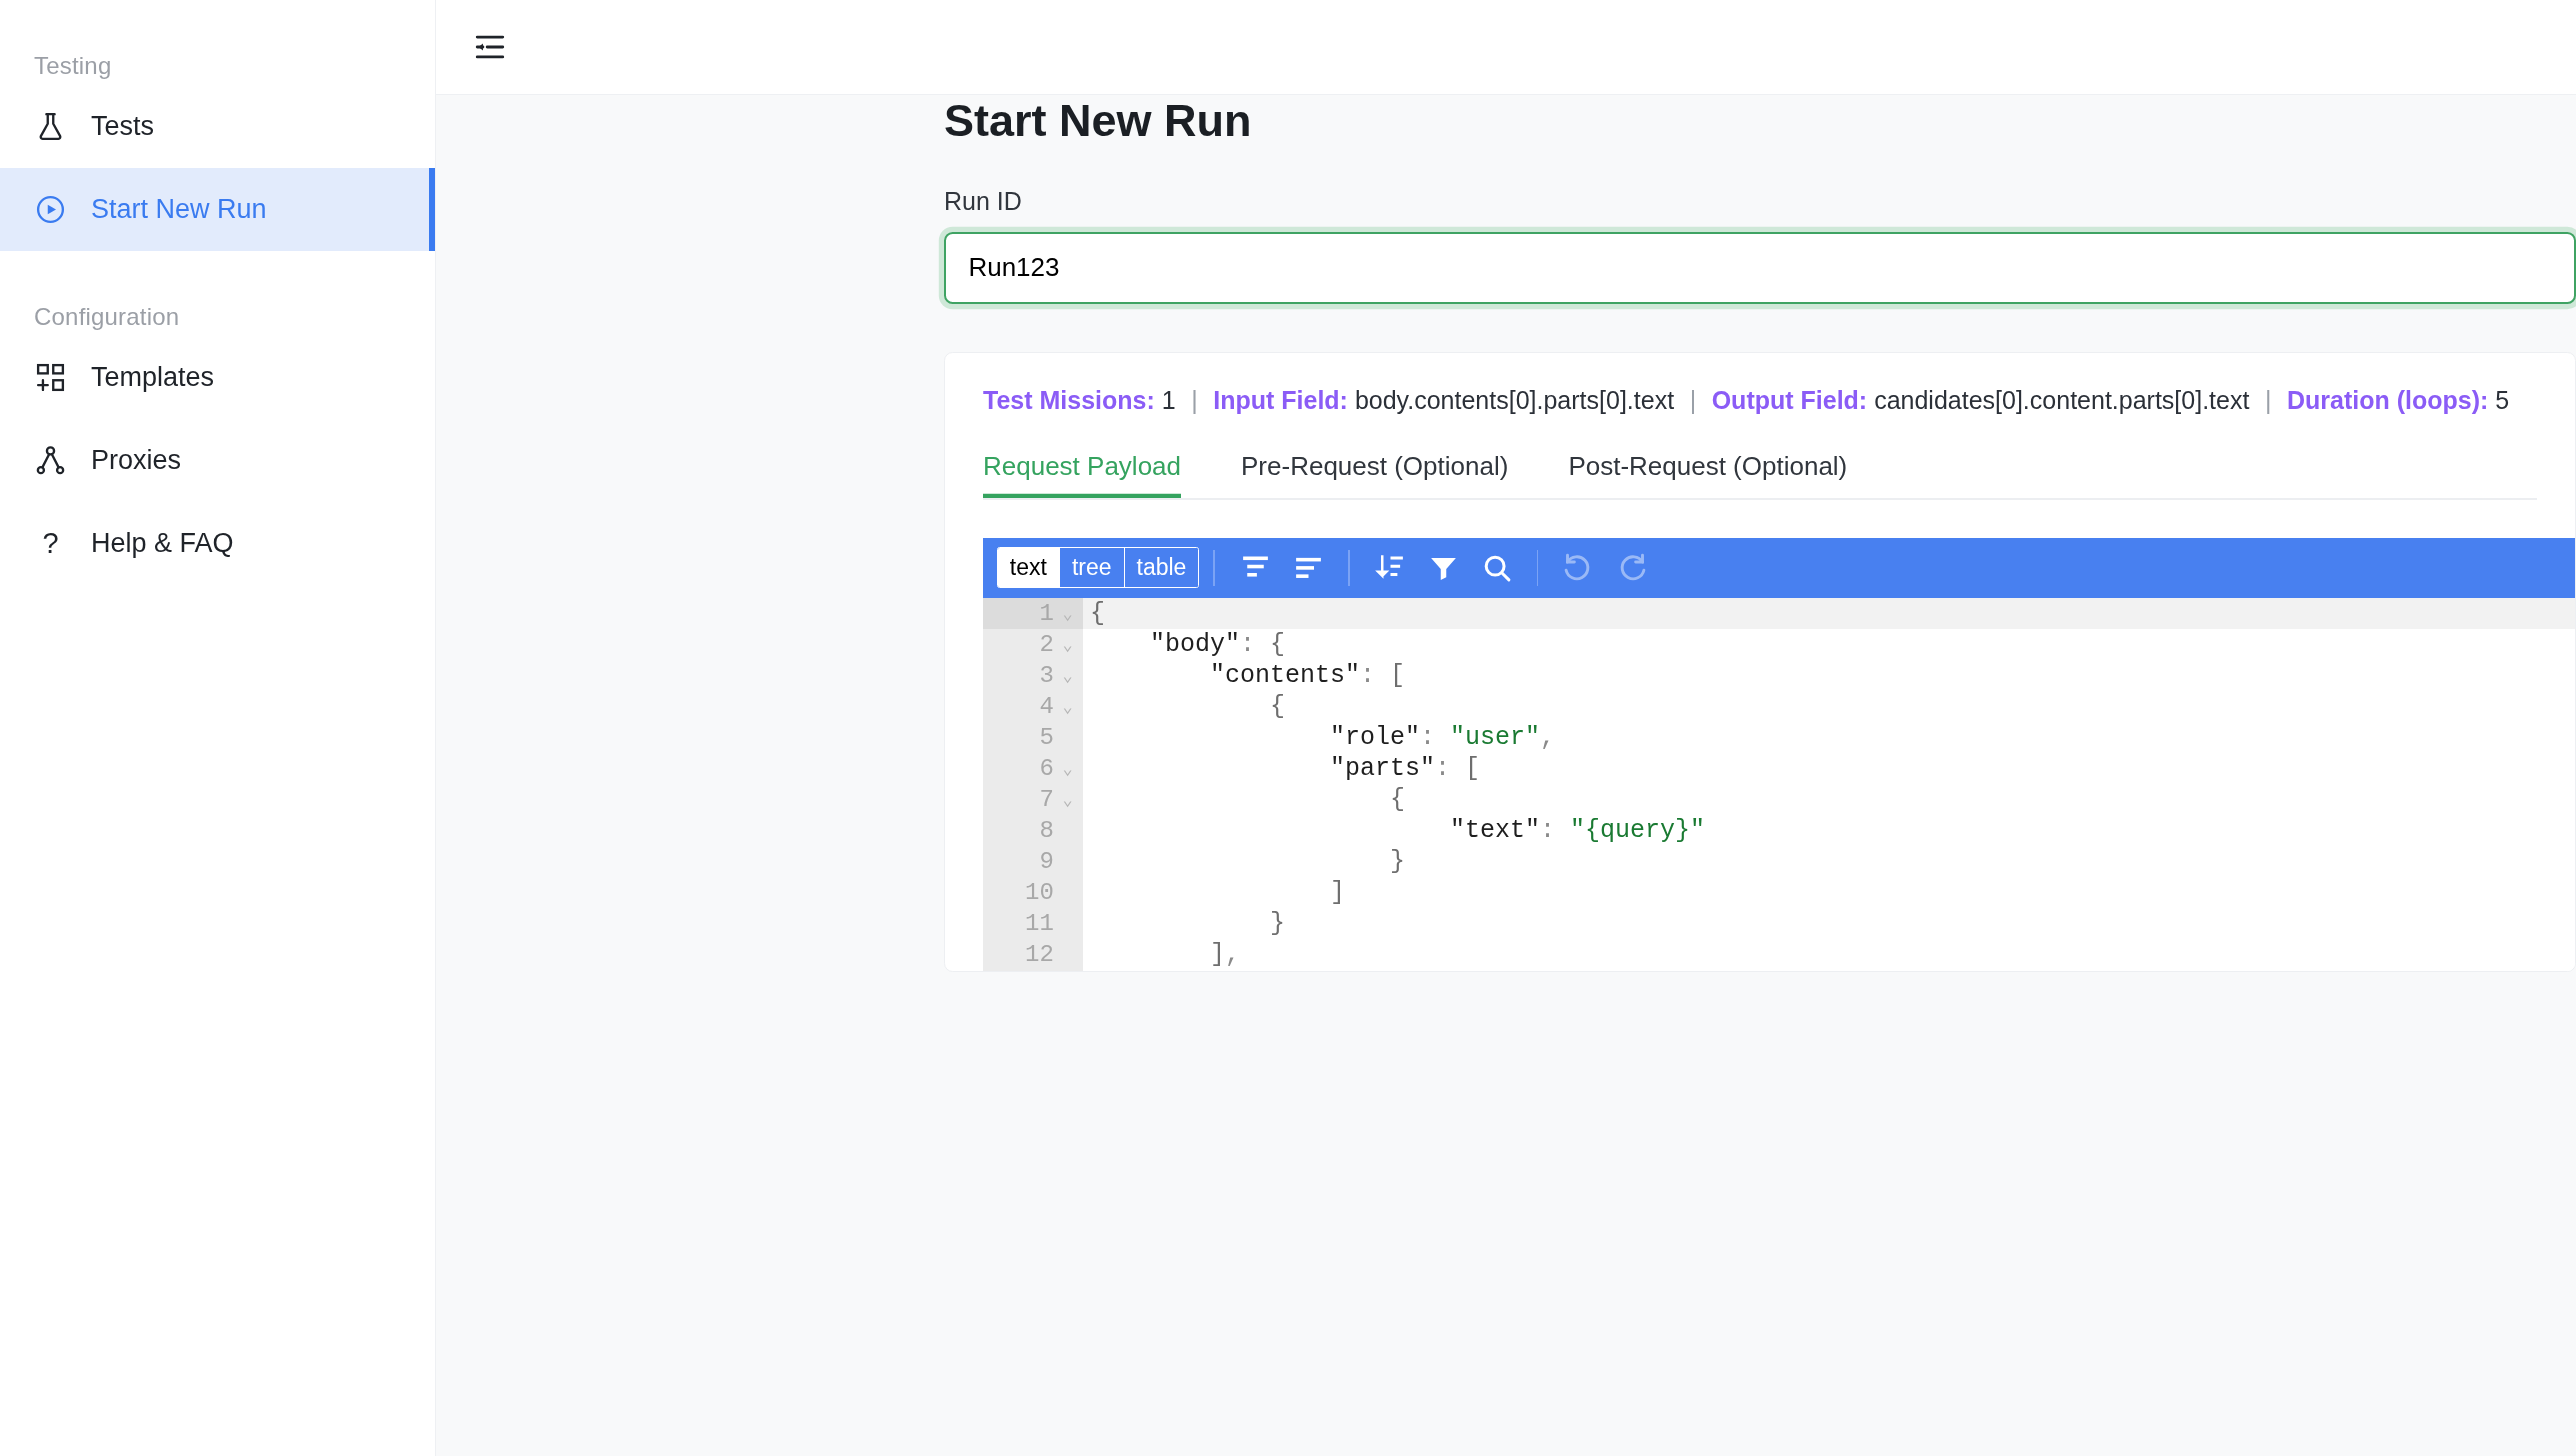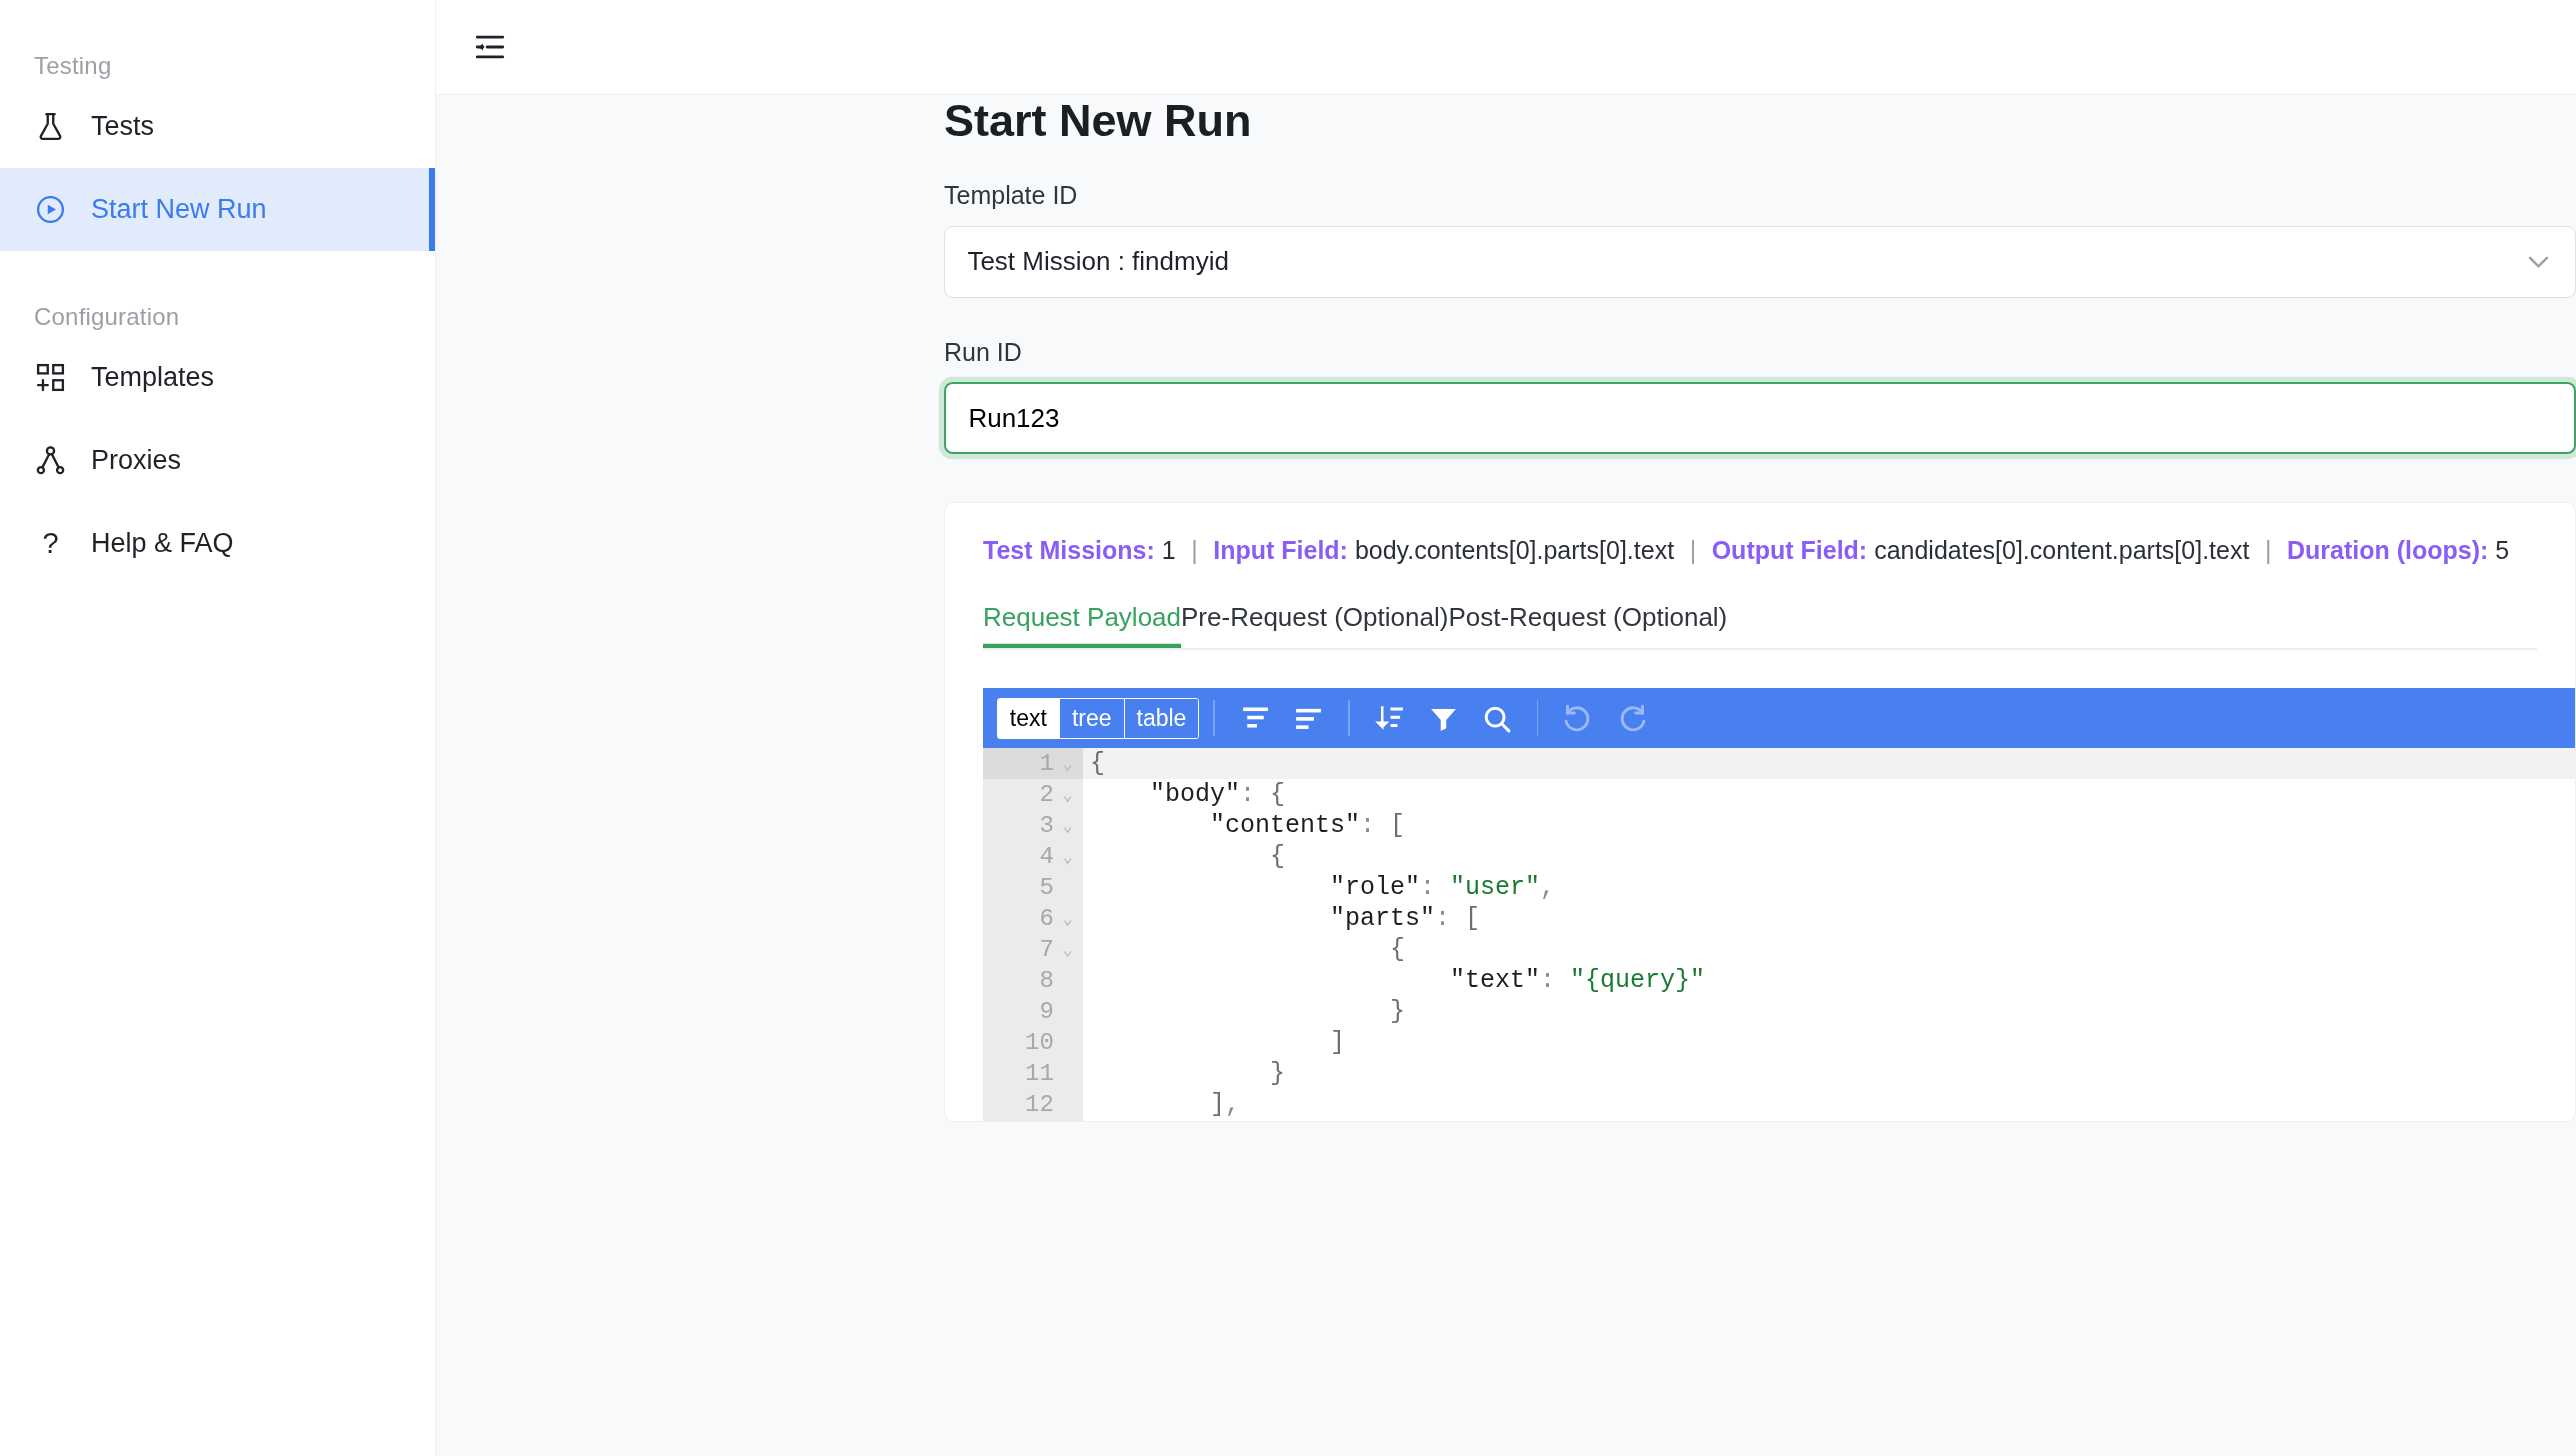--- a/index.html
+++ b/index.html
@@ -77,21 +77,21 @@
   .card {
     margin: 48px 0 0 508px; background: #fff;
     border: 1.7px solid #edeff2; border-radius: 8.6px;
     padding: 31px 38px 0 38px;
     height: 620px; overflow: hidden;
   }
   .meta-line { font-size: 25px; color: #2b3038; line-height: 1.35; white-space: nowrap; }
   .meta-line b { font-weight: bold; color:#8b5cf6; }
   .meta-sep { color:#9aa0a8; padding: 0 8.6px; }
 
-  .tabs { display: flex; margin-top: 34px; border-bottom: 2.6px solid #eceef1; }
+  .tabs { display: flex; gap: 60px; margin-top: 34px; border-bottom: 2.6px solid #eceef1; }
   .tab { font-size: 26px; color: #31363d; padding-bottom: 15.5px; cursor: pointer; }
   .tab.active { color: #35a35f; box-shadow: inset 0 -4.3px 0 0 #35a35f; }
 
   
   .editor { margin-top: 38px; border: 0; position: relative; }
   .jtoolbar {
     background: #4880f0; height: 60px; display: flex; align-items: center;
     padding: 0 0 0 13.8px; gap: 0; width: 1921px;
   }
   .modegrp { display: flex; border: 1.7px solid #fff; border-radius: 2.6px; overflow: hidden; height: 41px; }
@@ -201,31 +201,20 @@
           <path d="M3 12h4"></path>
           <path d="M7 9.5L4 12l3 2.5z" fill="#1f2329" stroke="none"></path>
         </svg>
       </span>
     </div>
 
     <div id="content">
 
       <h1 class="page-title">Start New Run</h1>
 
-      <div class="field-block">
-        <div class="field-label">Template ID</div>
-        <div class="select-box">
-          <span>Test Mission : findmyid</span>
-          <span class="chev">
-            <svg viewBox="0 0 24 24" width="29" height="29" fill="none" stroke="#9aa0a8" stroke-width="2" stroke-linecap="round" stroke-linejoin="round">
-                <path d="M5 9l7 7 7-7"></path>
-              </svg>
-          </span>
-        </div>
-      </div>
 
       <div class="field-block" style="margin-top:40px">
         <div class="field-label">Run ID</div>
         <div class="text-input">
           <span placeholder="Run ID">Run123</span>
         </div>
       </div>
 
       <div class="card">
 

